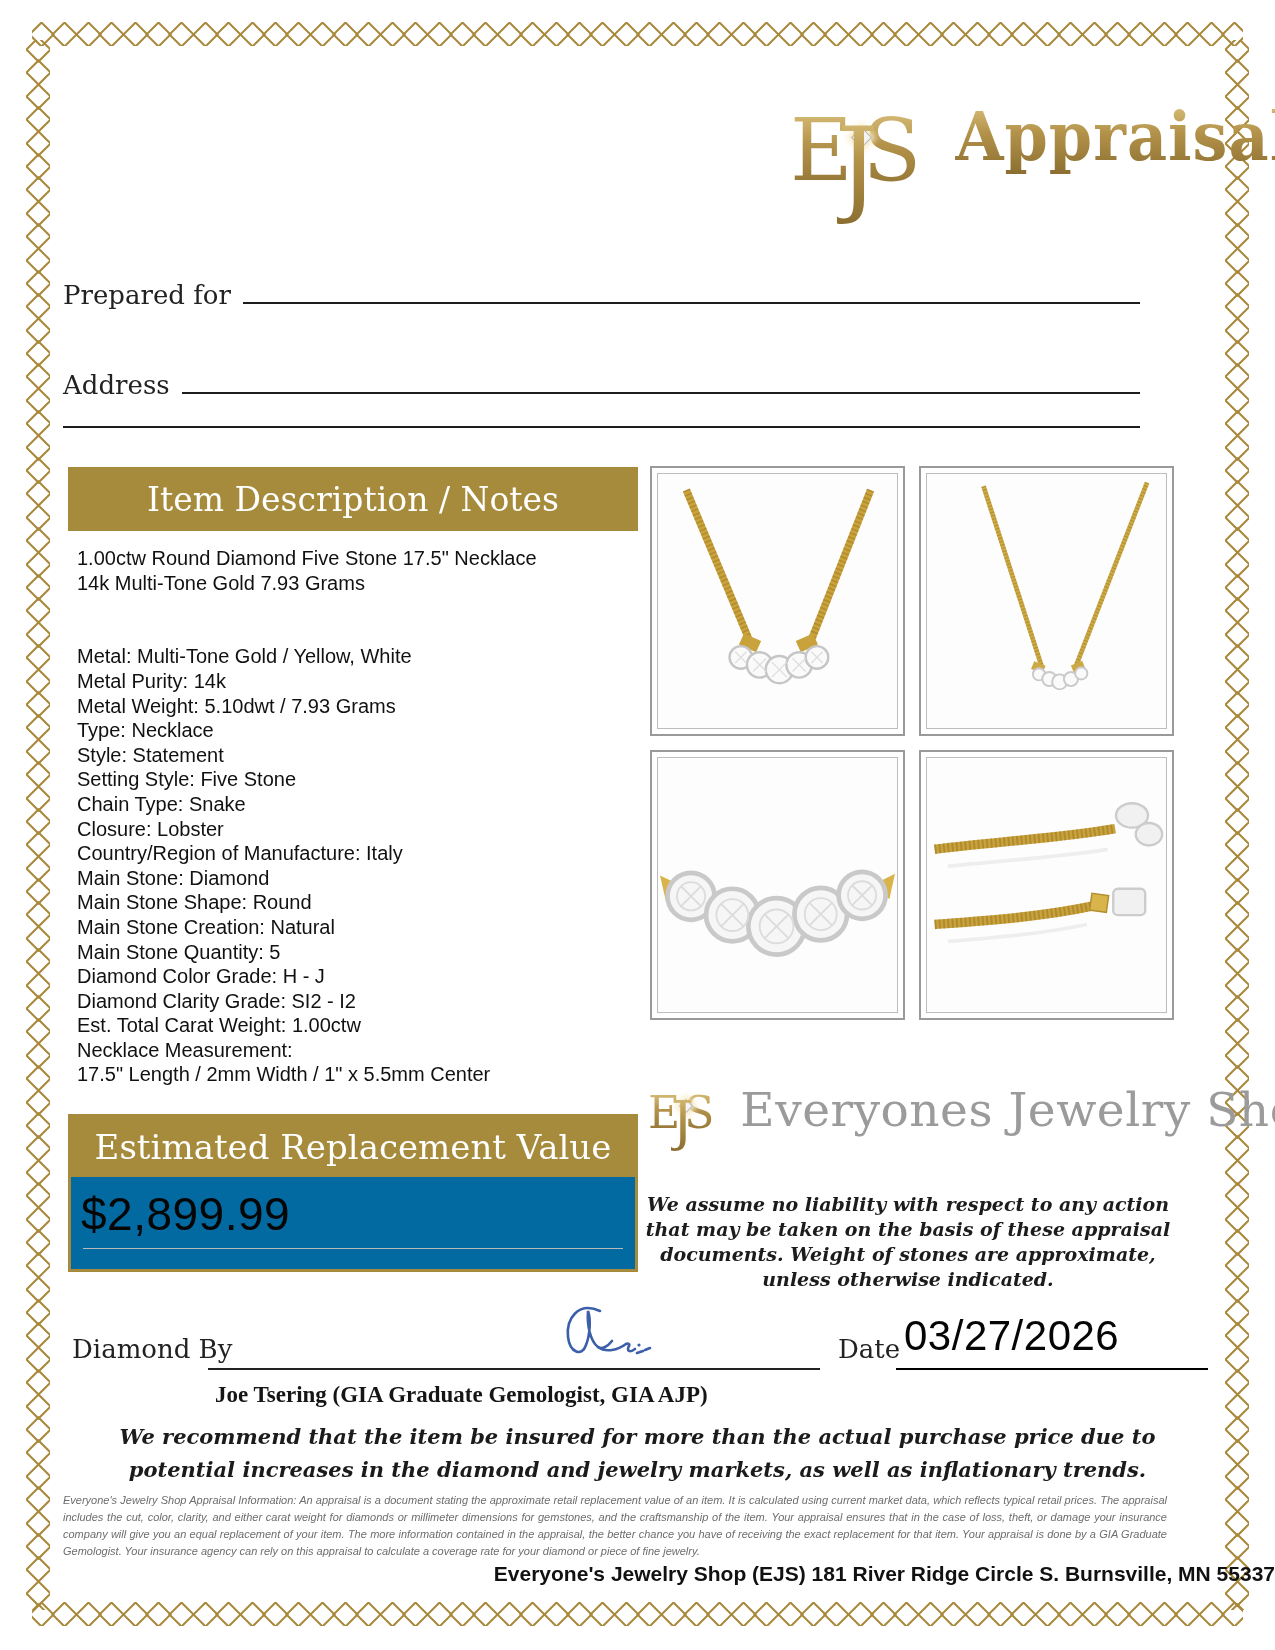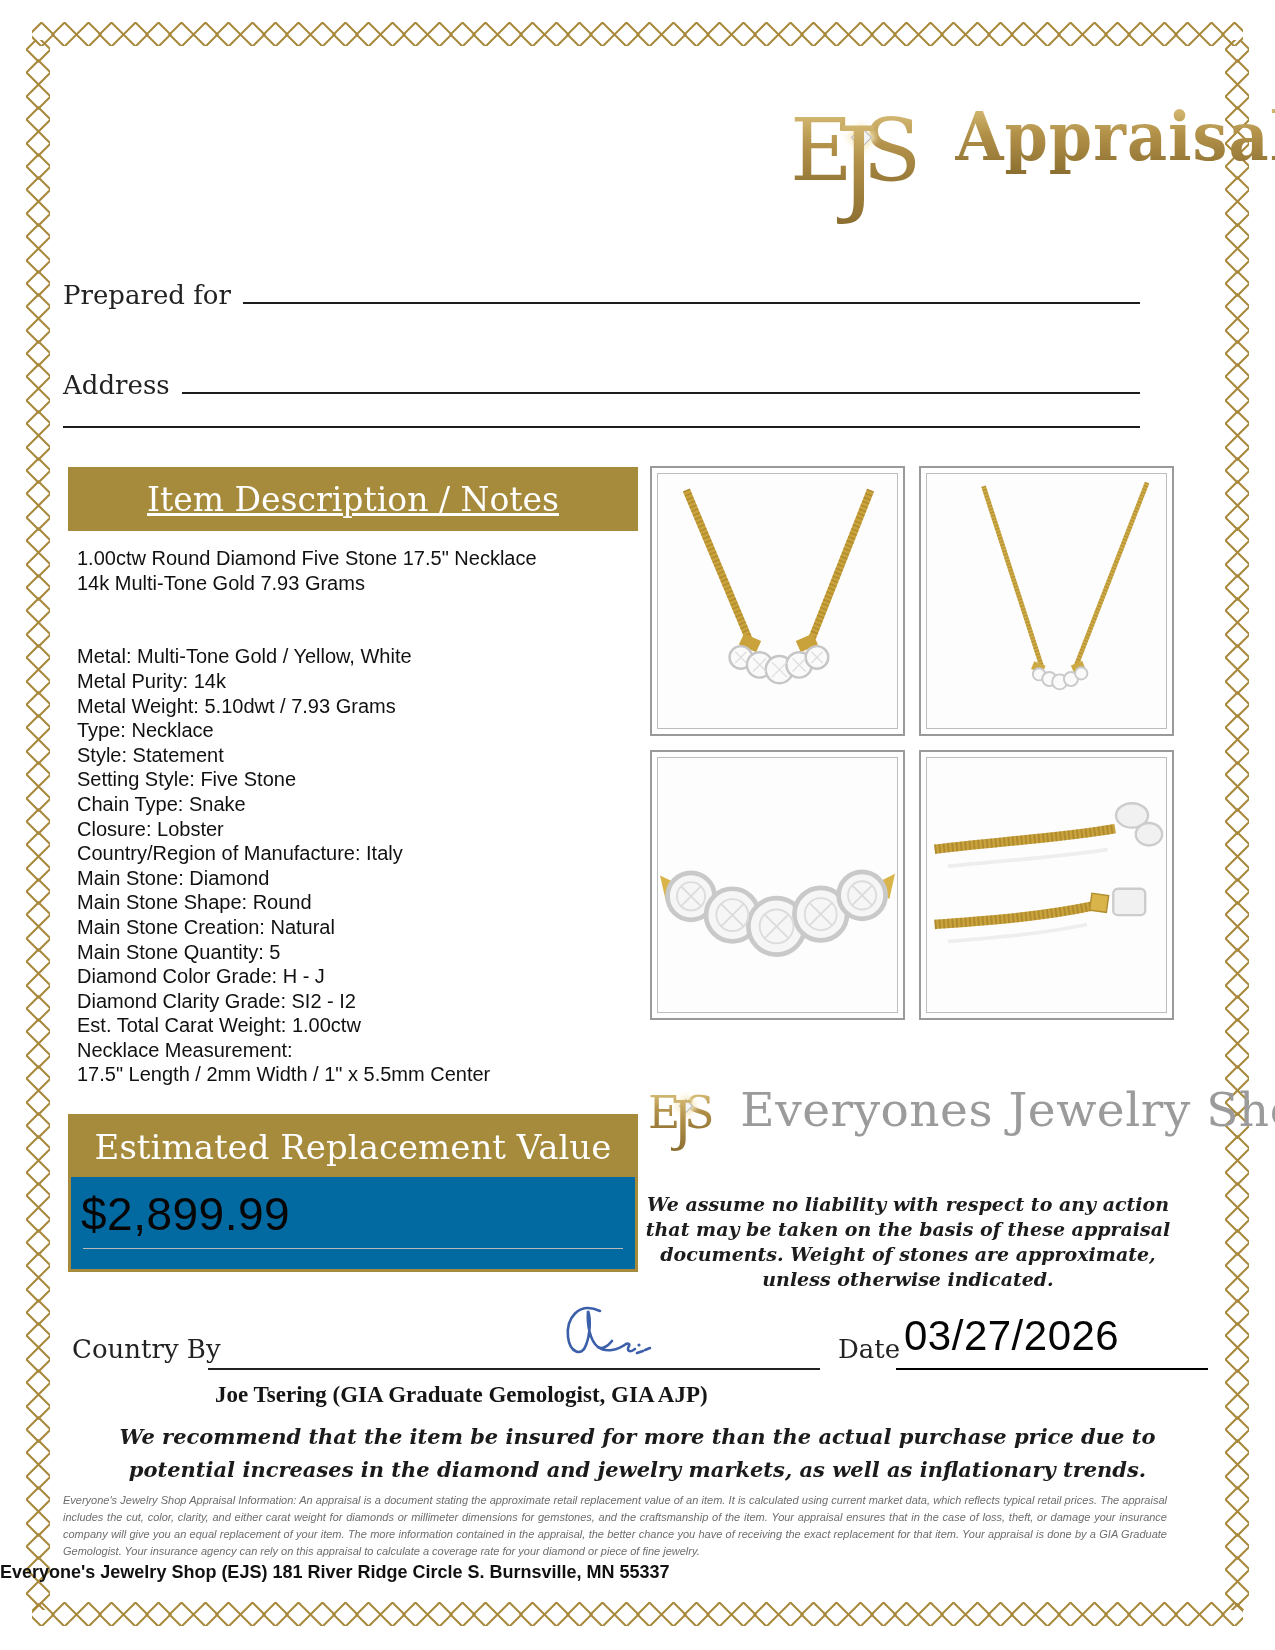--- a/index.html
+++ b/index.html
@@ -28,21 +28,21 @@
   .brand .ejsmark .logo-diamond{left:64px;top:38px;}
   .brand-title{font-family:"DejaVu Serif",serif;font-weight:bold;font-size:62px;letter-spacing:1px;margin-left:34px;margin-top:8px;transform:scaleY(1.08);}
 
   
   .formrow{position:absolute;left:63px;right:135px;display:flex;align-items:baseline;font-family:"DejaVu Serif",serif;font-size:26px;color:#222;}
   .fill-line{flex:1;border-bottom:2px solid #1d1d1d;height:30px;margin-left:12px;}
   .lonely-line{position:absolute;left:63px;right:135px;border-bottom:2px solid #1d1d1d;}
 
   
   .goldbar{background:#A58B3B;color:#fff;font-family:"DejaVu Serif",serif;display:flex;align-items:center;justify-content:center;}
-  .bar-item{position:absolute;left:68px;top:467px;width:570px;height:64px;font-size:33px;text-decoration:underline;}
+  .bar-item{position:absolute;left:68px;top:467px;width:570px;height:64px;font-size:33px;}
   .description{position:absolute;left:77px;top:546px;width:562px;font-size:20px;line-height:24.6px;white-space:pre-line;color:#111;}
   .value-box{position:absolute;left:68px;top:1114px;width:570px;height:158px;border:3px solid #A58B3B;box-sizing:border-box;background:#0369a1;}
   .value-box .goldbar{width:100%;height:60px;font-size:34px;}
   .price{position:absolute;left:10px;top:70px;font-size:46px;letter-spacing:0.5px;color:#060606;}
   .price-line{position:absolute;left:12px;right:12px;top:131px;border-top:1.5px solid #b9b9b9;}
 
   
   .photo-grid{position:absolute;left:650px;top:466px;width:524px;display:grid;grid-template-columns:255px 255px;grid-auto-rows:270px;gap:14px;}
   .photo{background:#fdfdfd;border:2px solid #9a9a9a;box-shadow:inset 0 0 0 5px #ffffff, inset 0 0 0 6px #bdbdbd;box-sizing:border-box;padding:8px;}
   .photo svg{width:100%;height:100%;display:block;}
@@ -60,21 +60,21 @@
   #preparedByLabel{left:72px;top:1334px;}
   #dateLabel{left:838px;top:1334px;}
   .sig-line{position:absolute;left:208px;top:1300px;width:612px;height:68px;border-bottom:2px solid #222;}
   .sig-line svg{position:absolute;left:330px;bottom:-6px;width:120px;height:72px;}
   .date-line{position:absolute;left:896px;top:1306px;width:312px;height:62px;border-bottom:2px solid #000000;}
   .date-value{position:absolute;left:8px;top:6px;font-family:"Liberation Sans",sans-serif;font-size:42px;color:#050505;letter-spacing:0.5px;}
   .appraiser{position:absolute;left:215px;top:1382px;font-family:"Liberation Serif",serif;font-weight:bold;font-size:23px;color:#151515;}
 
   .recommendation{position:absolute;left:118px;right:118px;top:1420px;text-align:center;font-family:"DejaVu Serif",serif;font-style:italic;font-weight:bold;font-size:21px;line-height:33px;color:#1b1b1b;}
   .fineprint{position:absolute;left:63px;right:108px;top:1492px;font-family:"Liberation Sans",sans-serif;font-style:italic;font-size:11px;line-height:17px;color:#6d6d6d;text-align:justify;}
-  .footer{position:absolute;left:0;right:0;top:1562px;text-align:left;font-family:"Liberation Sans",sans-serif;font-weight:bold;font-size:18px;color:#111;}
+  .footer{position:absolute;left:0;right:0;top:1562px;text-align:right;font-family:"Liberation Sans",sans-serif;font-weight:bold;font-size:21px;color:#111;}
 </style>
 </head>
 <body>
 
 <div class="page">
 
   <div class="bstrip h top">
       <div class="bdia"></div>
       <div class="bdia"></div>
       <div class="bdia"></div>
@@ -460,21 +460,21 @@
 
   <div class="shop">
     <div class="ejsmark">
       <span class="l-e goldtext">E</span><span class="l-j goldtext">J</span><span class="l-s goldtext">S</span>
       <span class="logo-diamond"></span>
     </div>
     <div class="shop-name">Everyones Jewelry Shop</div>
   </div>
   <div class="disclaimer">We assume no liability with respect to any action that may be taken on the basis of these appraisal documents. Weight of stones are approximate, unless otherwise indicated.</div>
 
-  <div class="sig-label" id="preparedByLabel">Country By</div>
+  <div class="sig-label" id="preparedByLabel">Diamond By</div>
   <div class="sig-line">
     <svg viewBox="0 0 120 70">
       <g stroke="#3C5FA9" stroke-width="2.6" fill="none" stroke-linecap="round">
         <path d="M62,8 C40,-2 28,16 30,34 C32,50 44,54 48,42 C52,32 53,16 50,8 C49,22 52,38 60,44 C64,47 70,43 74,38"></path>
         <path d="M60,44 C68,50 80,47 88,41 C90,40 92,41 91,43 C88,48 92,50 97,46"></path>
         <path d="M99,50 l6,-2 M107,47 l5,-2"></path>
       </g>
       <circle cx="101" cy="42" r="1.6" fill="#3C5FA9"></circle>
     </svg>
   </div>

